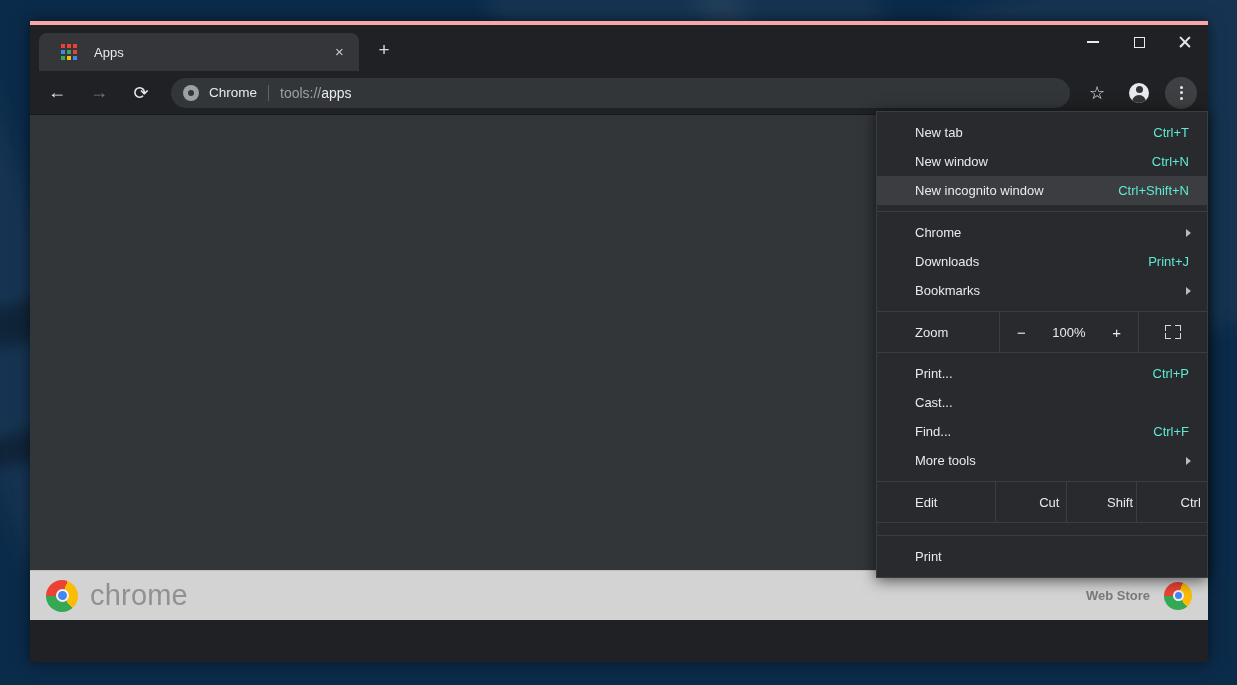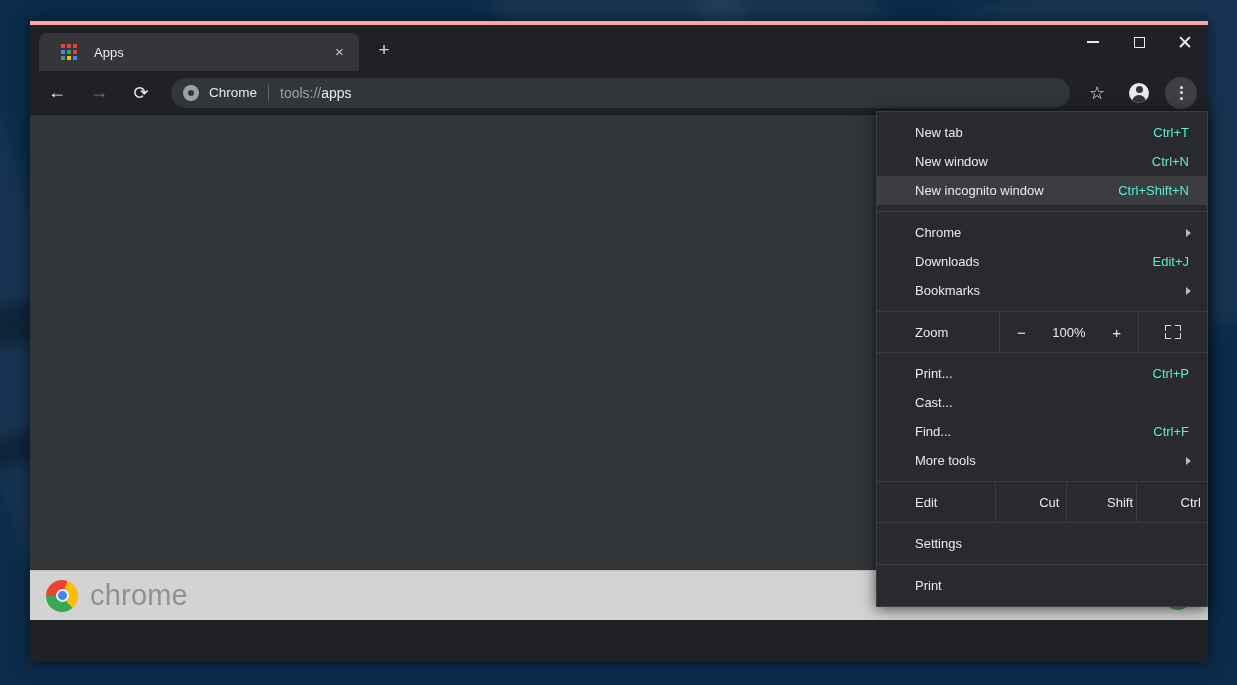--- a/index.html
+++ b/index.html
@@ -337,21 +337,21 @@
     </div>
 
     <div class="msep"></div>
 
     <div class="mi">
       <div class="mi-label">Chrome</div>
       <div class="mi-arrow"></div>
     </div>
     <div class="mi">
       <div class="mi-label">Downloads</div>
-      <div class="mi-accel">Edit+J</div>
+      <div class="mi-accel">Print+J</div>
     </div>
     <div class="mi">
       <div class="mi-label">Bookmarks</div>
       <div class="mi-arrow"></div>
     </div>
 
     <div style="height:6px"></div>
 
     <div class="zoomrow">
       <div class="zl">Zoom</div>
@@ -393,23 +393,20 @@
 
     <div class="editrow">
       <div class="elabel">Edit</div>
       <div class="ecell">Cut</div>
       <div class="ecell">Shift</div>
       <div class="ecell">Ctrl</div>
     </div>
 
     <div style="height:6px"></div>
 
-    <div class="mi">
-      <div class="mi-label">Settings</div>
-    </div>
 
     <div class="msep"></div>
 
     <div class="mi">
       <div class="mi-label">Print</div>
     </div>
   </div>
 </div>
 
 </body></html>

